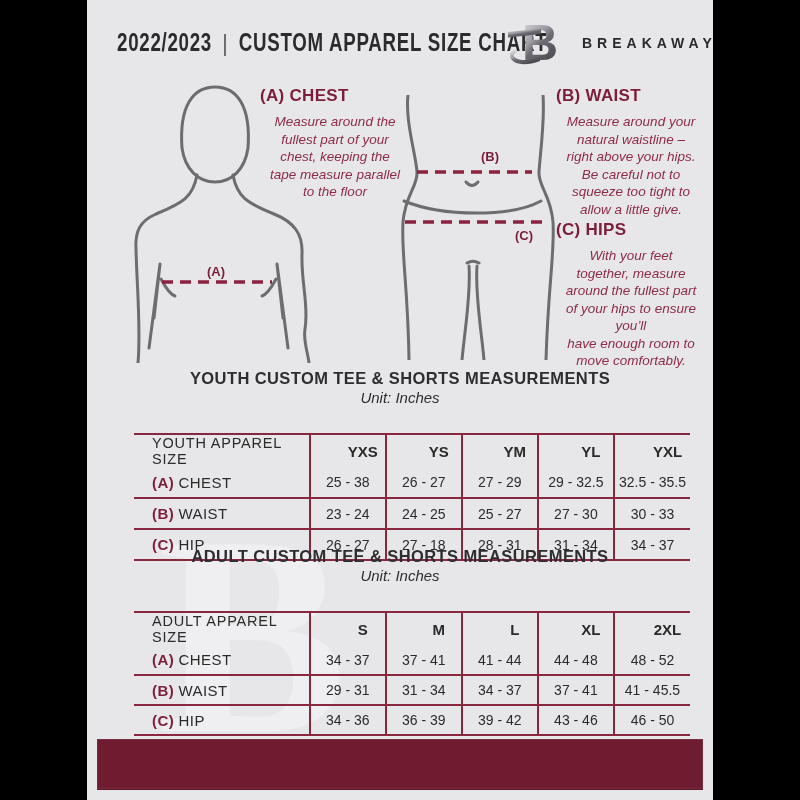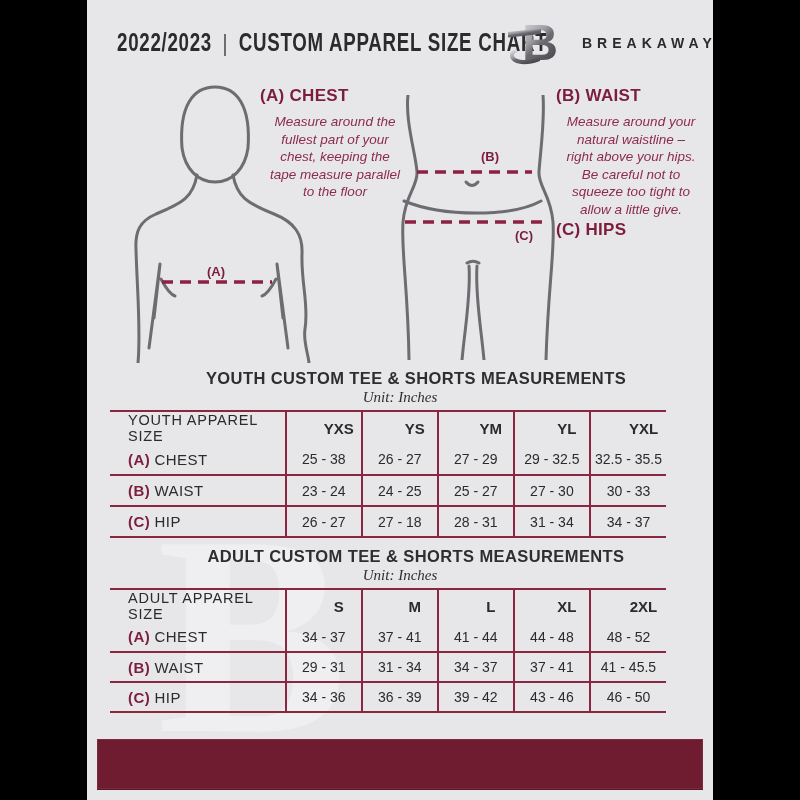--- a/index.html
+++ b/index.html
@@ -25,27 +25,27 @@
   .fig-chest { left:40px; top:78px; width:190px; height:285px; }
   .fig-waist { left:308px; top:95px; width:165px; height:265px; }
   .guide-block { position:absolute; width:150px; }
   .guide-a { left:173px; top:86px; }
   .guide-b { left:469px; top:86px; }
   .guide-c { left:469px; top:220px; }
   .guide-heading { font-size:17px; font-weight:bold; color:#7c1d3b; letter-spacing:.3px; margin-bottom:7px; }
   .guide-body { font-size:13.5px; font-style:italic; color:#8d2b49; line-height:17.5px; white-space:pre-line;text-align:center; }
 
   
-  .tbl-title { position:absolute; left:16px; width:626px; text-align:center; font-size:16.5px;
+  .tbl-title { position:absolute; left:0; width:626px; text-align:center; font-size:16.5px;
                font-weight:bold; color:#2e2e30; letter-spacing:.4px; z-index:2; }
   .tbl-unit  { position:absolute; left:0; width:626px; text-align:center; font-size:15px;
-               font-style:italic; color:#2e2e30; z-index:2;font-family:Liberation Serif, serif; }
+               font-style:italic; color:#2e2e30; z-index:2; }
   .youth-title { top:369px; } .youth-unit { top:389px; }
   .adult-title { top:547px; } .adult-unit { top:567px; }
-  .size-table { position:absolute; left:23px; width:556px; z-index:1; }
+  .size-table { position:absolute; left:47px; width:556px; z-index:1;margin-top:23px; }
   .youth-table { top:410px; } .adult-table { top:588px; }
   table { width:100%; border-collapse:collapse; table-layout:fixed;
           border-top:2px solid #8a2740; border-bottom:2px solid #8a2740; }
   col.c0 { width:31.6%; }
   th, td { border-bottom:2px solid #8a2740; background:transparent; text-align:center; vertical-align:middle; }
   th:not(:last-child), td:not(:last-child) { border-right:2px solid #8a2740; }
   tr:last-child th, tr:last-child td { border-bottom:none; }
   thead th { height:33px; font-size:15px; font-weight:bold; color:#2b2b2b;padding-left:30px; }
   tbody td { font-size:14px; color:#2b2b2b; }
   .youth-table tbody td { height:31px; }
@@ -132,20 +132,27 @@
       <div class="guide-heading">(B) WAIST</div>
       <div class="guide-body">Measure around your
 natural waistline –
 right above your hips.
 Be careful not to
 squeeze too tight to
 allow a little give.</div>
     </div>
     <div class="guide-block guide-c">
       <div class="guide-heading">(C) HIPS</div>
+      <div class="guide-body">With your feet
+together, measure
+around the fullest part
+of your hips to ensure
+you’ll
+have enough room to
+move comfortably.</div>
     </div>
 
     <div class="tbl-title youth-title">YOUTH CUSTOM TEE &amp; SHORTS MEASUREMENTS</div>
     <div class="tbl-unit youth-unit">Unit: Inches</div>
     <div class="size-table youth-table">
       <table>
         <colgroup>
             <col class="c0">
             <col>
             <col>

